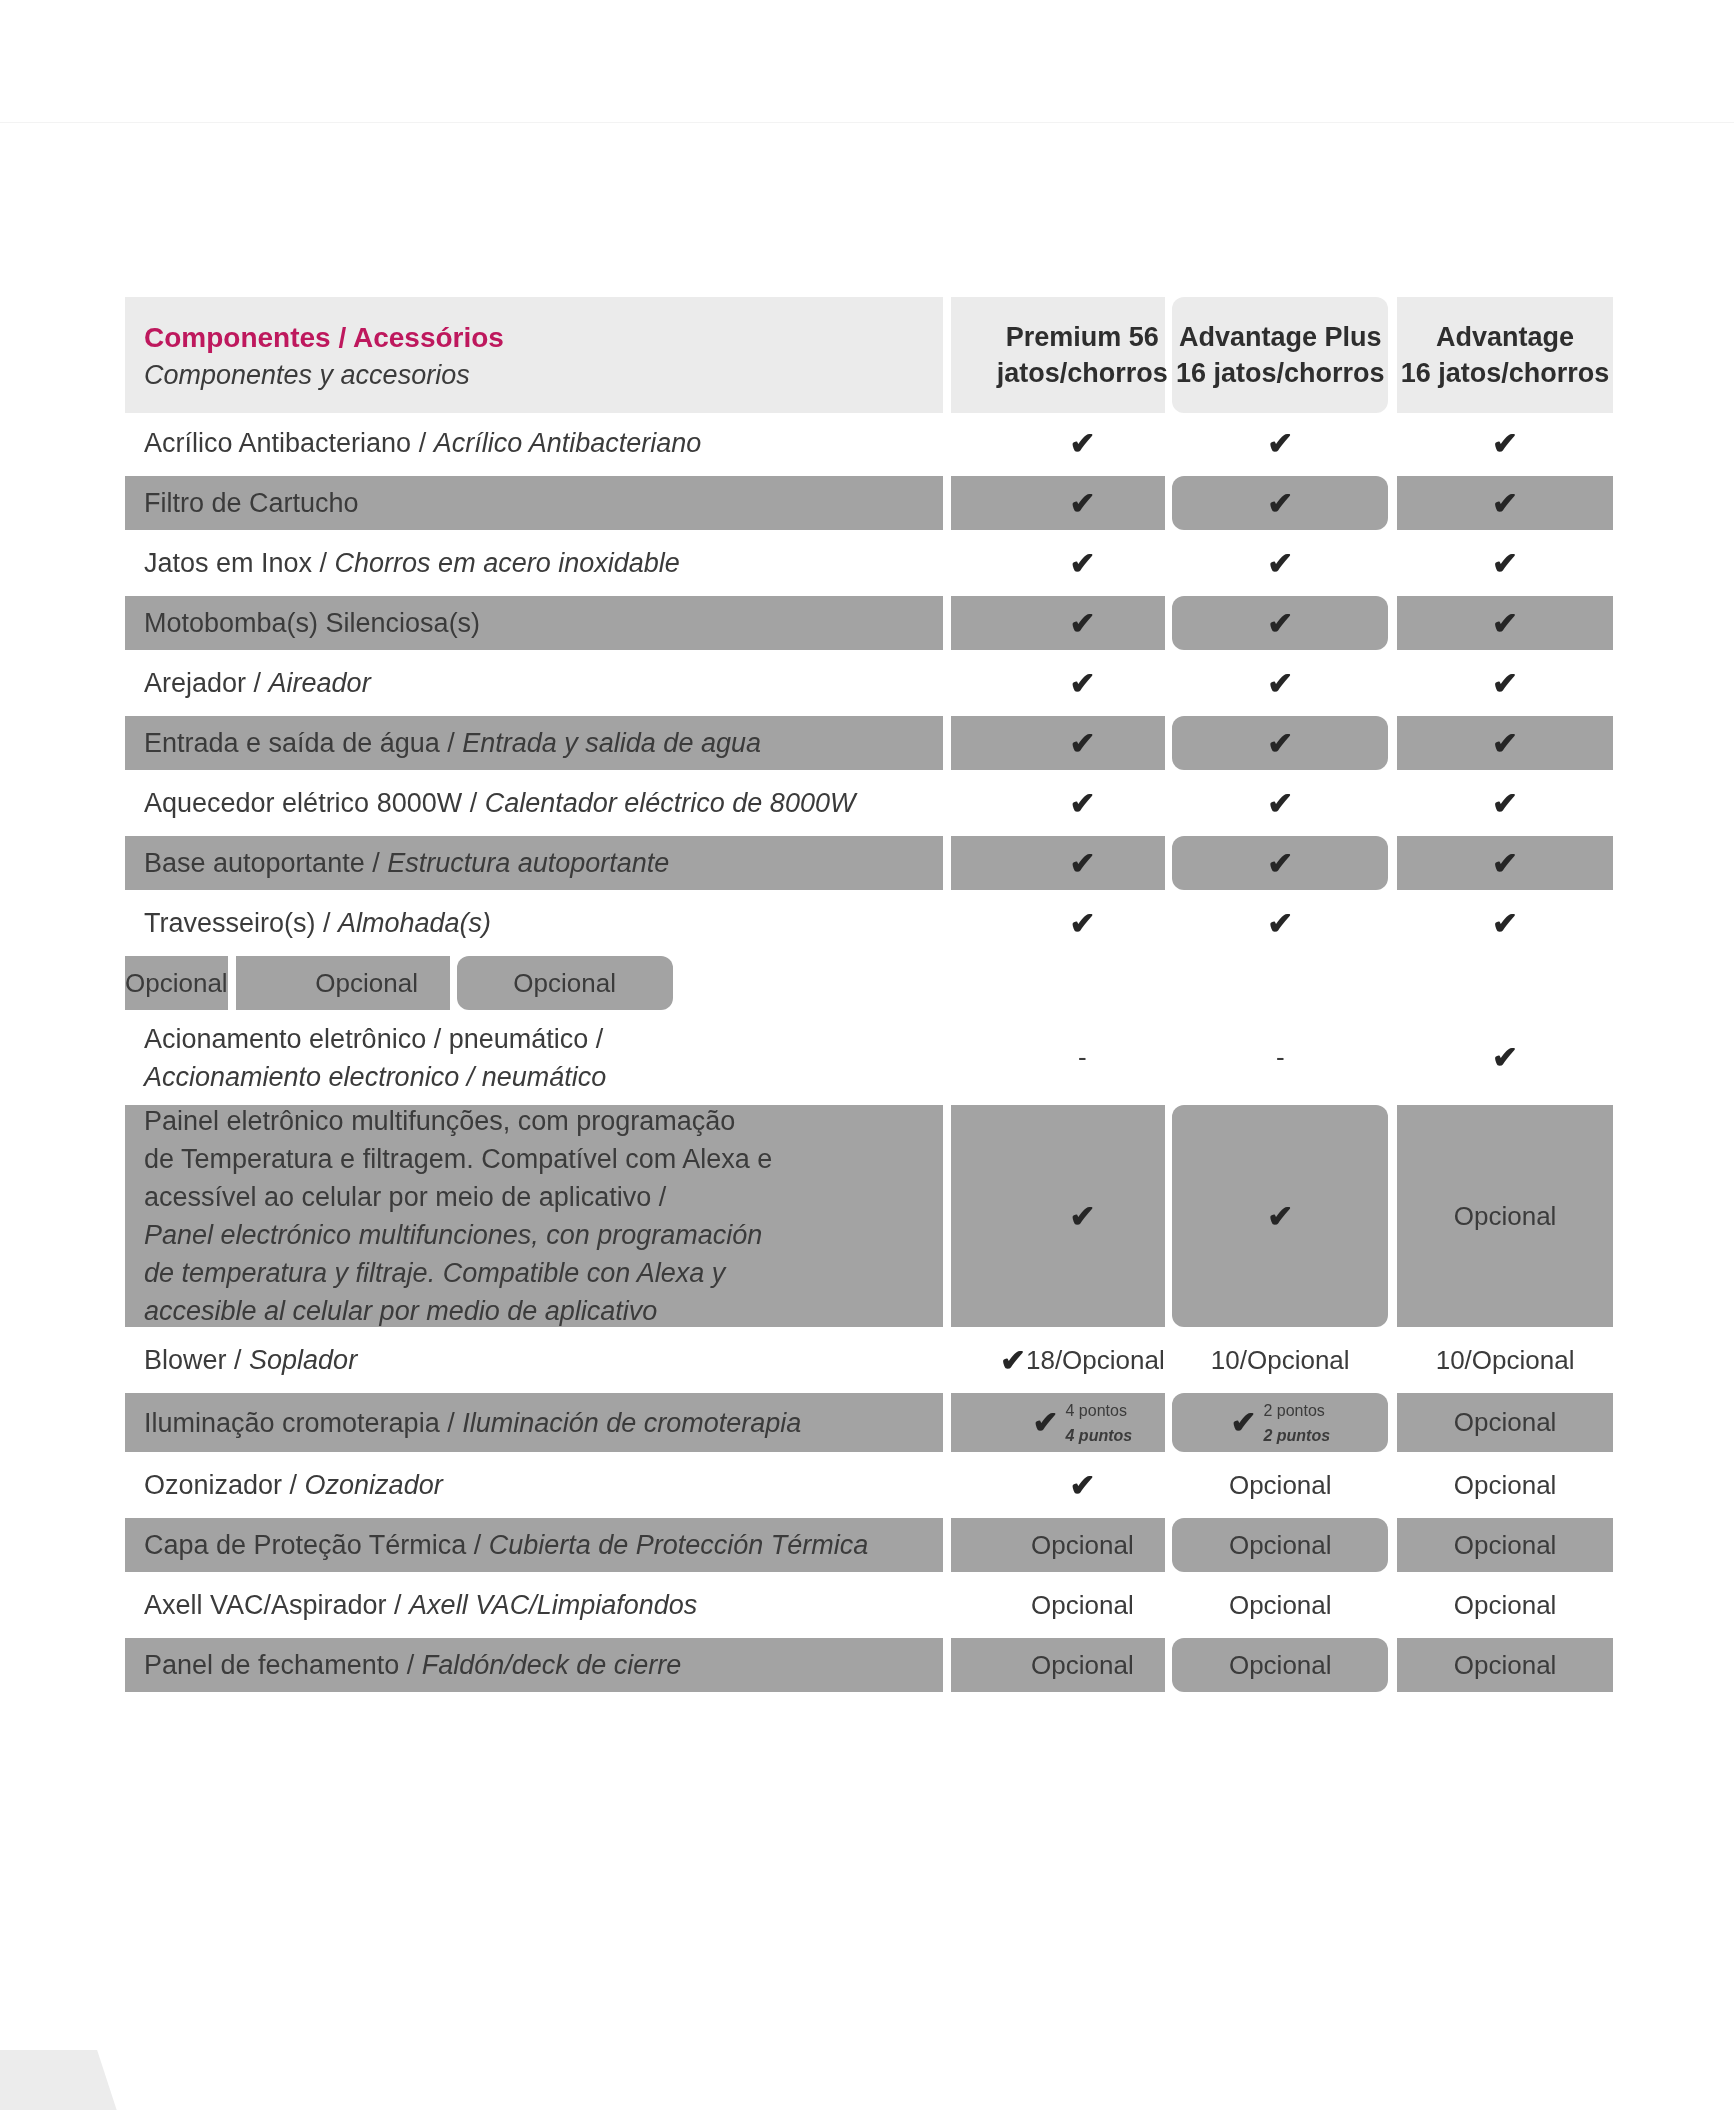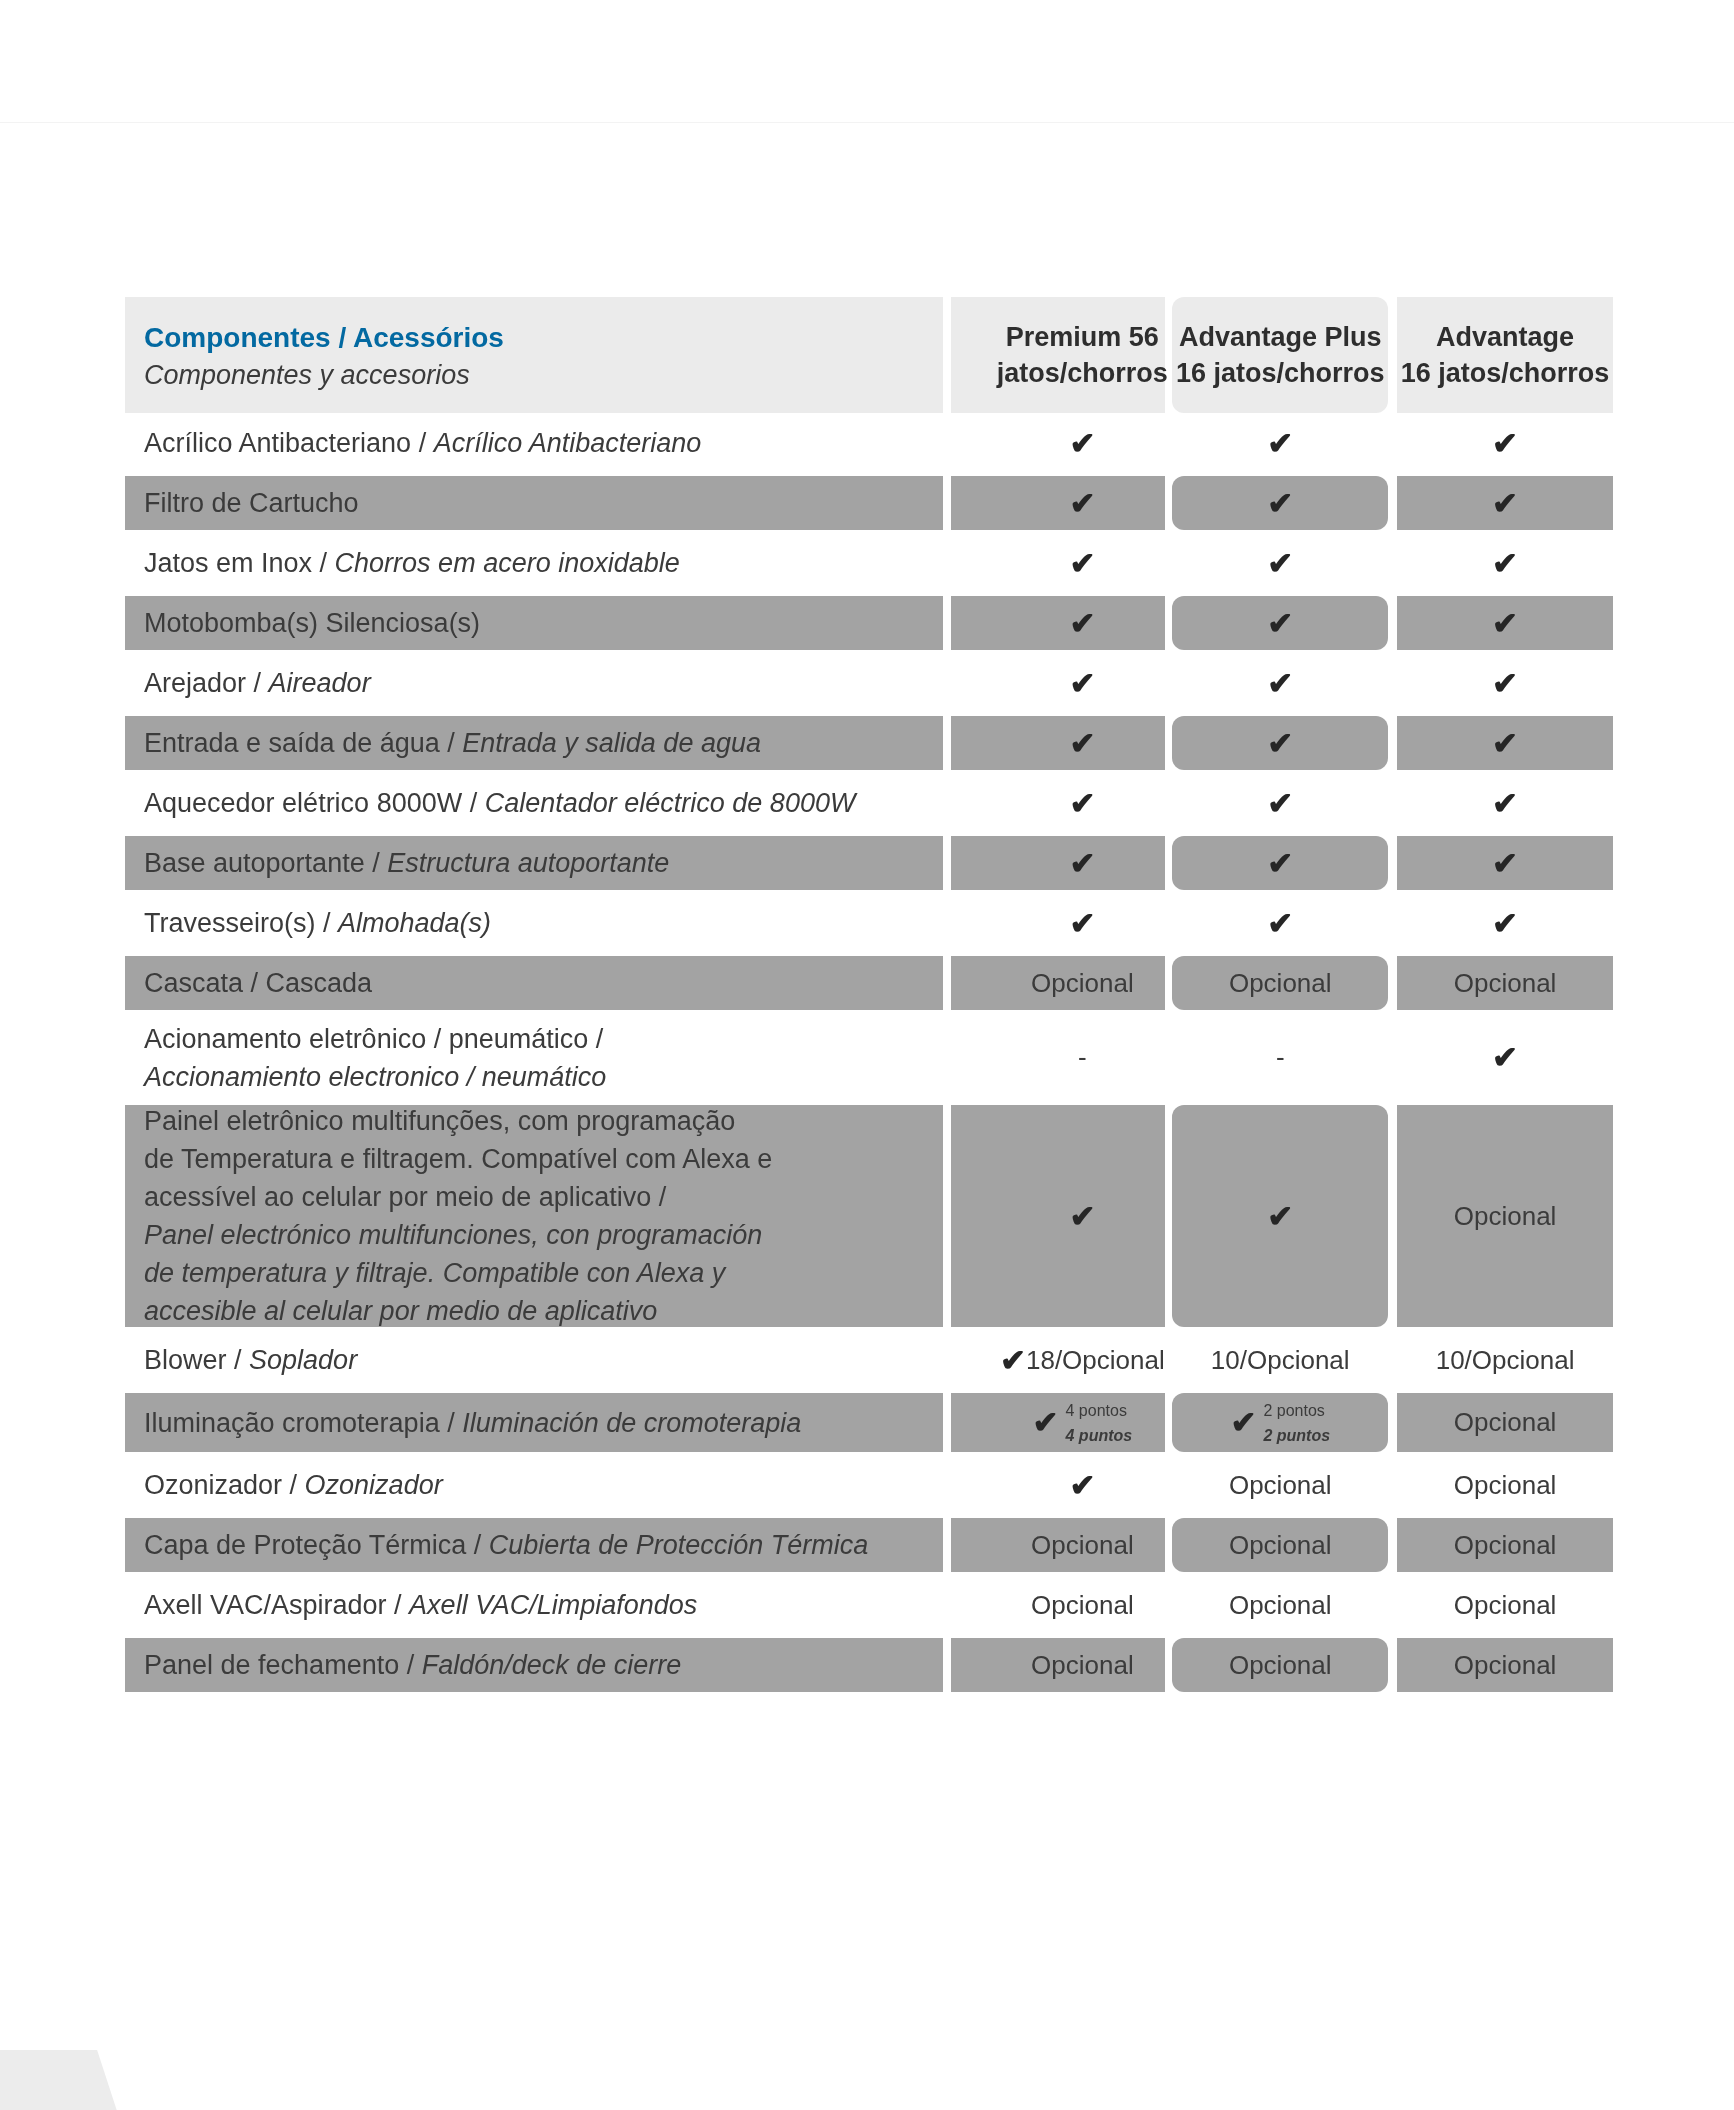--- a/index.html
+++ b/index.html
@@ -28,21 +28,21 @@
   
   .label-cell{width:819px;display:flex;align-items:center;text-align:left;}
   .value-cell{display:flex;align-items:center;justify-content:center;text-align:center;}
   .value-cell:nth-of-type(2){width:214px;margin-left:8px;padding-left:48px;}
   .value-cell:nth-of-type(3){width:216px;margin-left:7px;border-radius:12px;}
   .value-cell:nth-of-type(4){width:216px;margin-left:9px;}
   
   .header-row{height:116px;}
   .header-row .cell{background:#ebebeb;}
   .header-label{flex-direction:column;align-items:flex-start;justify-content:center;padding-left:19px;}
-  .header-title{font-size:28px;font-weight:bold;color:#0369a1;line-height:40px;}
+  .header-title{font-size:28px;font-weight:bold;color:#be185d;line-height:40px;}
   .header-subtitle{font-size:27px;font-style:italic;color:#3b3b3b;line-height:34px;}
   .col-header{flex-direction:column;justify-content:center;font-weight:bold;color:#2e2e2e;
     font-size:27px;line-height:36px;}
   
   .rows .row .cell{margin-top:3px;margin-bottom:3px;}
   .row.shaded .cell{background:#a3a3a3;}
   .row.normal{height:60px;}
   .row.two-line{height:89px;}
   .row.medium{height:65px;}
   .row.big{height:228px;}
@@ -200,23 +200,20 @@
           <span class="check">✔</span>
         </div>
         <div class="cell value-cell">
           <span class="check">✔</span>
         </div>
         <div class="cell value-cell">
           <span class="check">✔</span>
         </div>
       </div>
       <div class="row normal shaded">
-        <div class="cell label-cell">
-          <div class="label-inner"><span>Cascata / Cascada</span></div>
-        </div>
         <div class="cell value-cell">
           <span class="val-text">Opcional</span>
         </div>
         <div class="cell value-cell">
           <span class="val-text">Opcional</span>
         </div>
         <div class="cell value-cell">
           <span class="val-text">Opcional</span>
         </div>
       </div>

